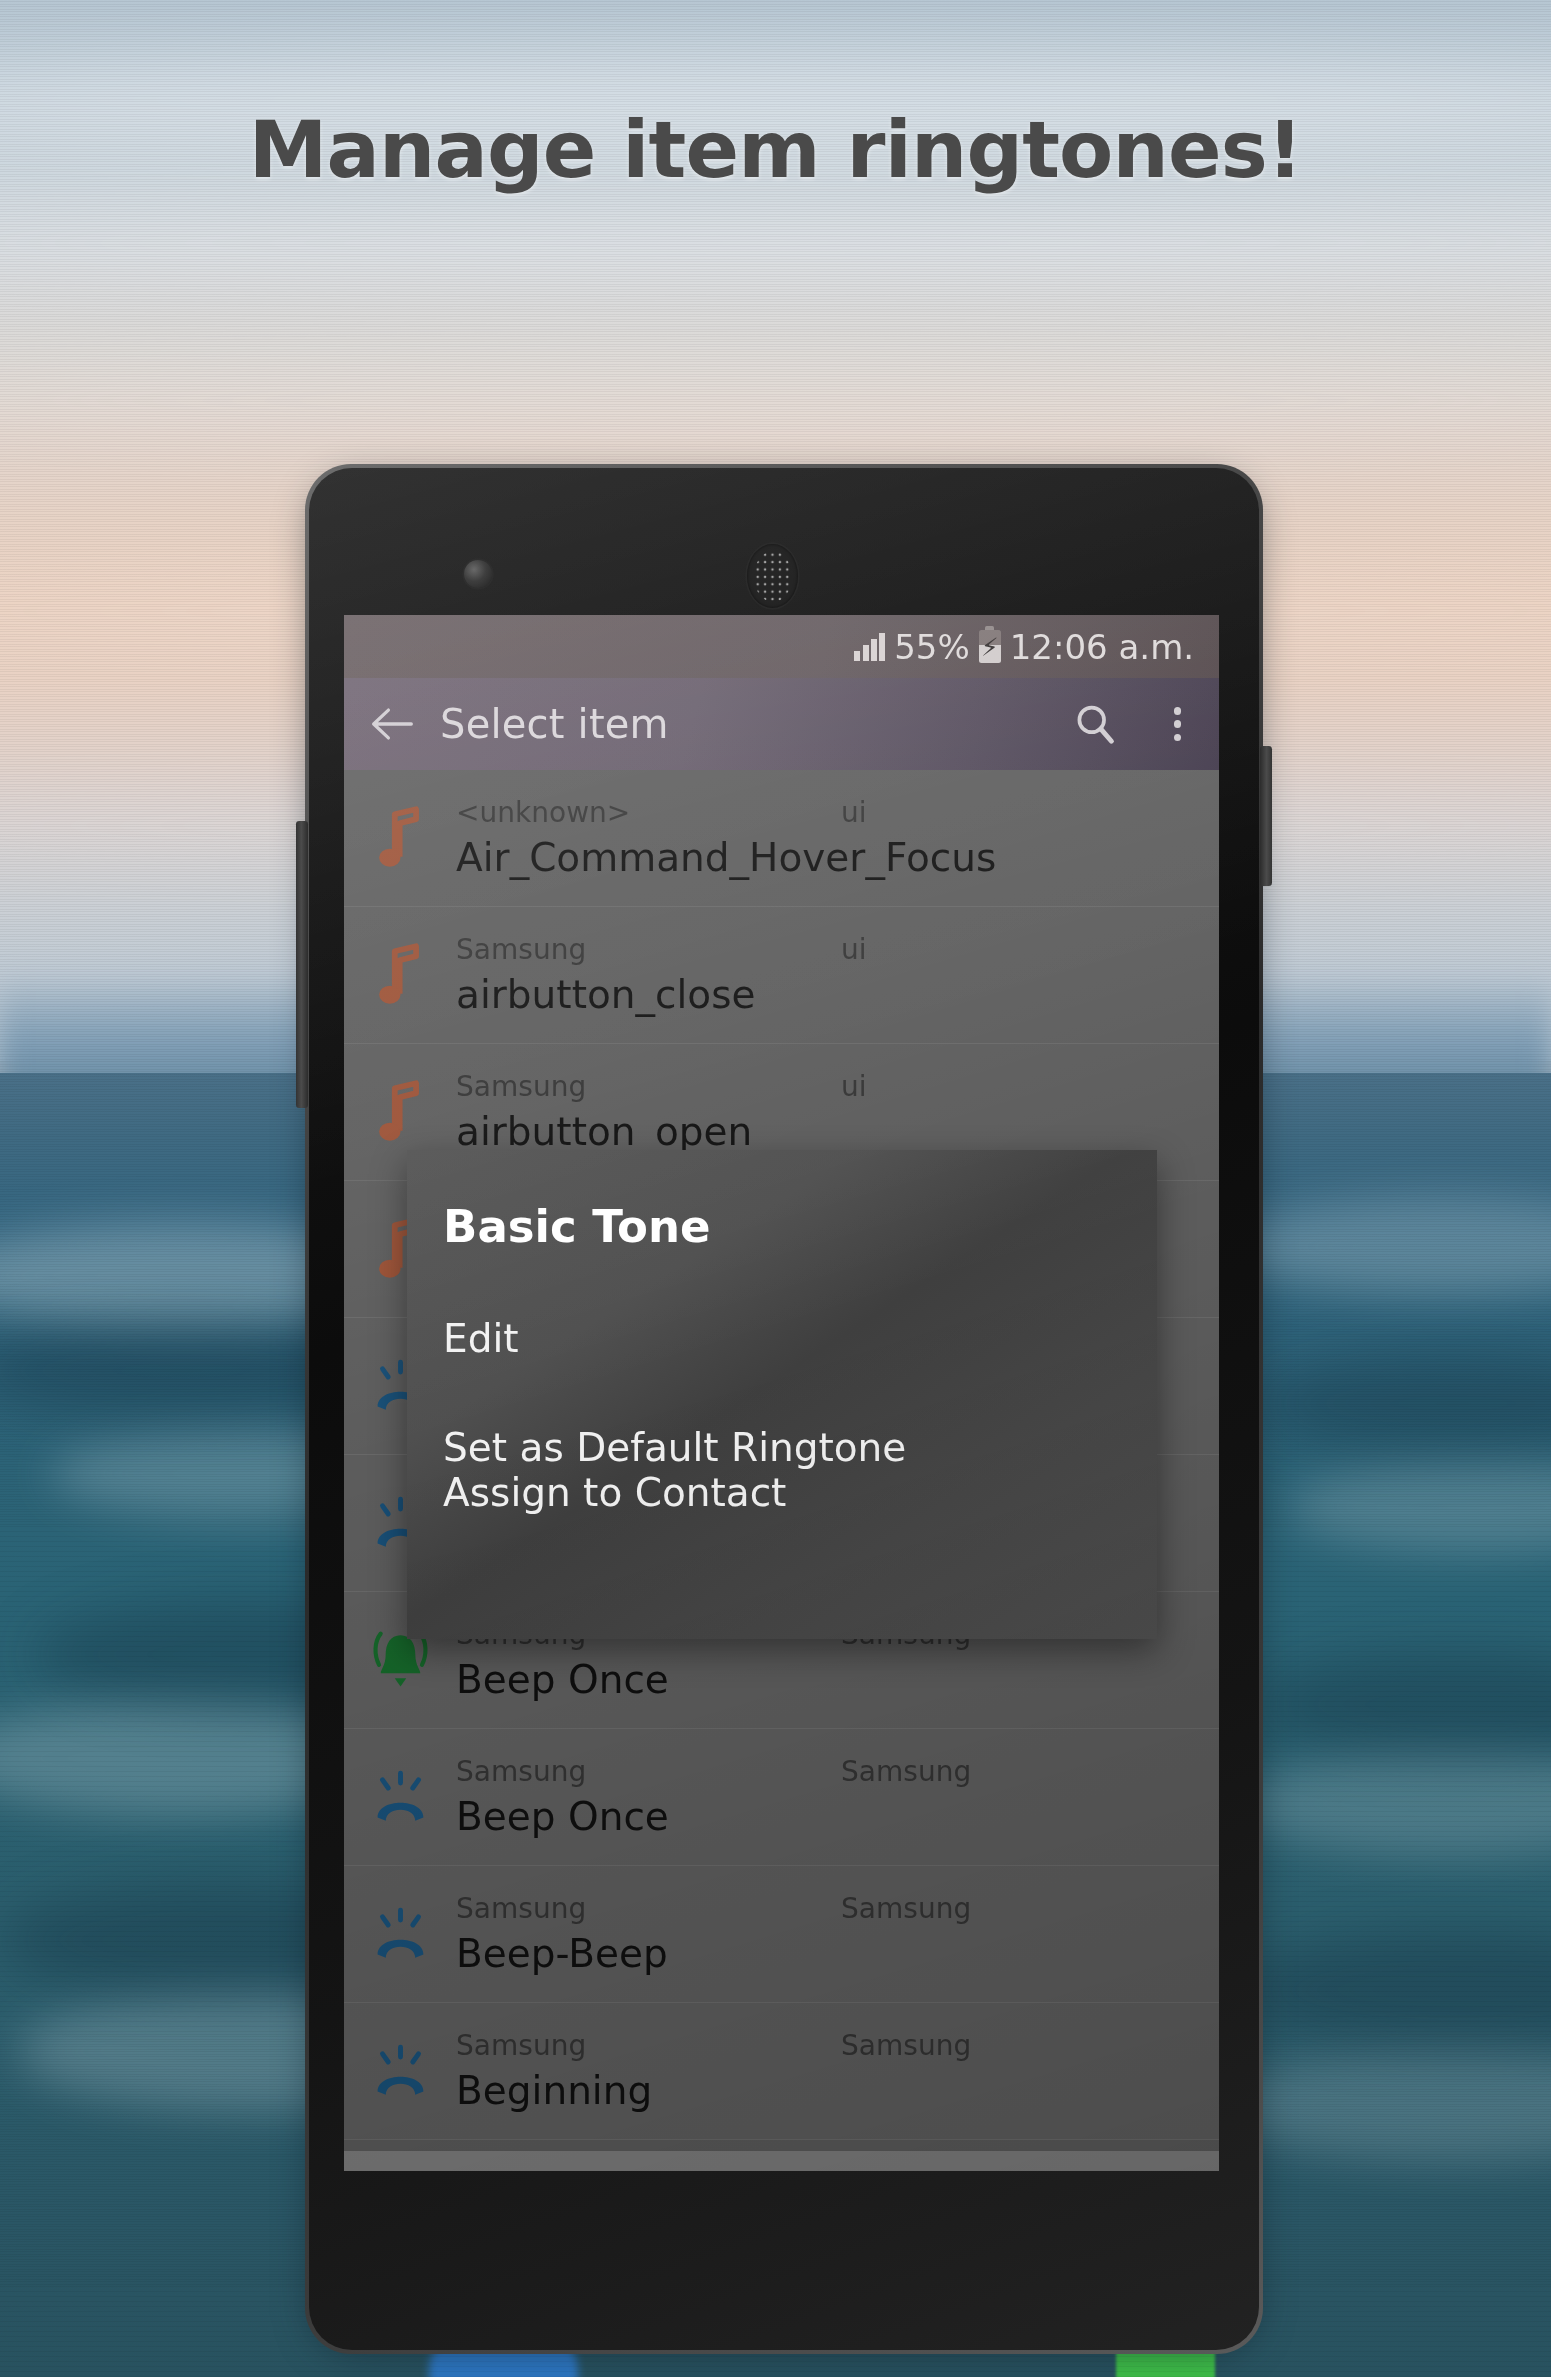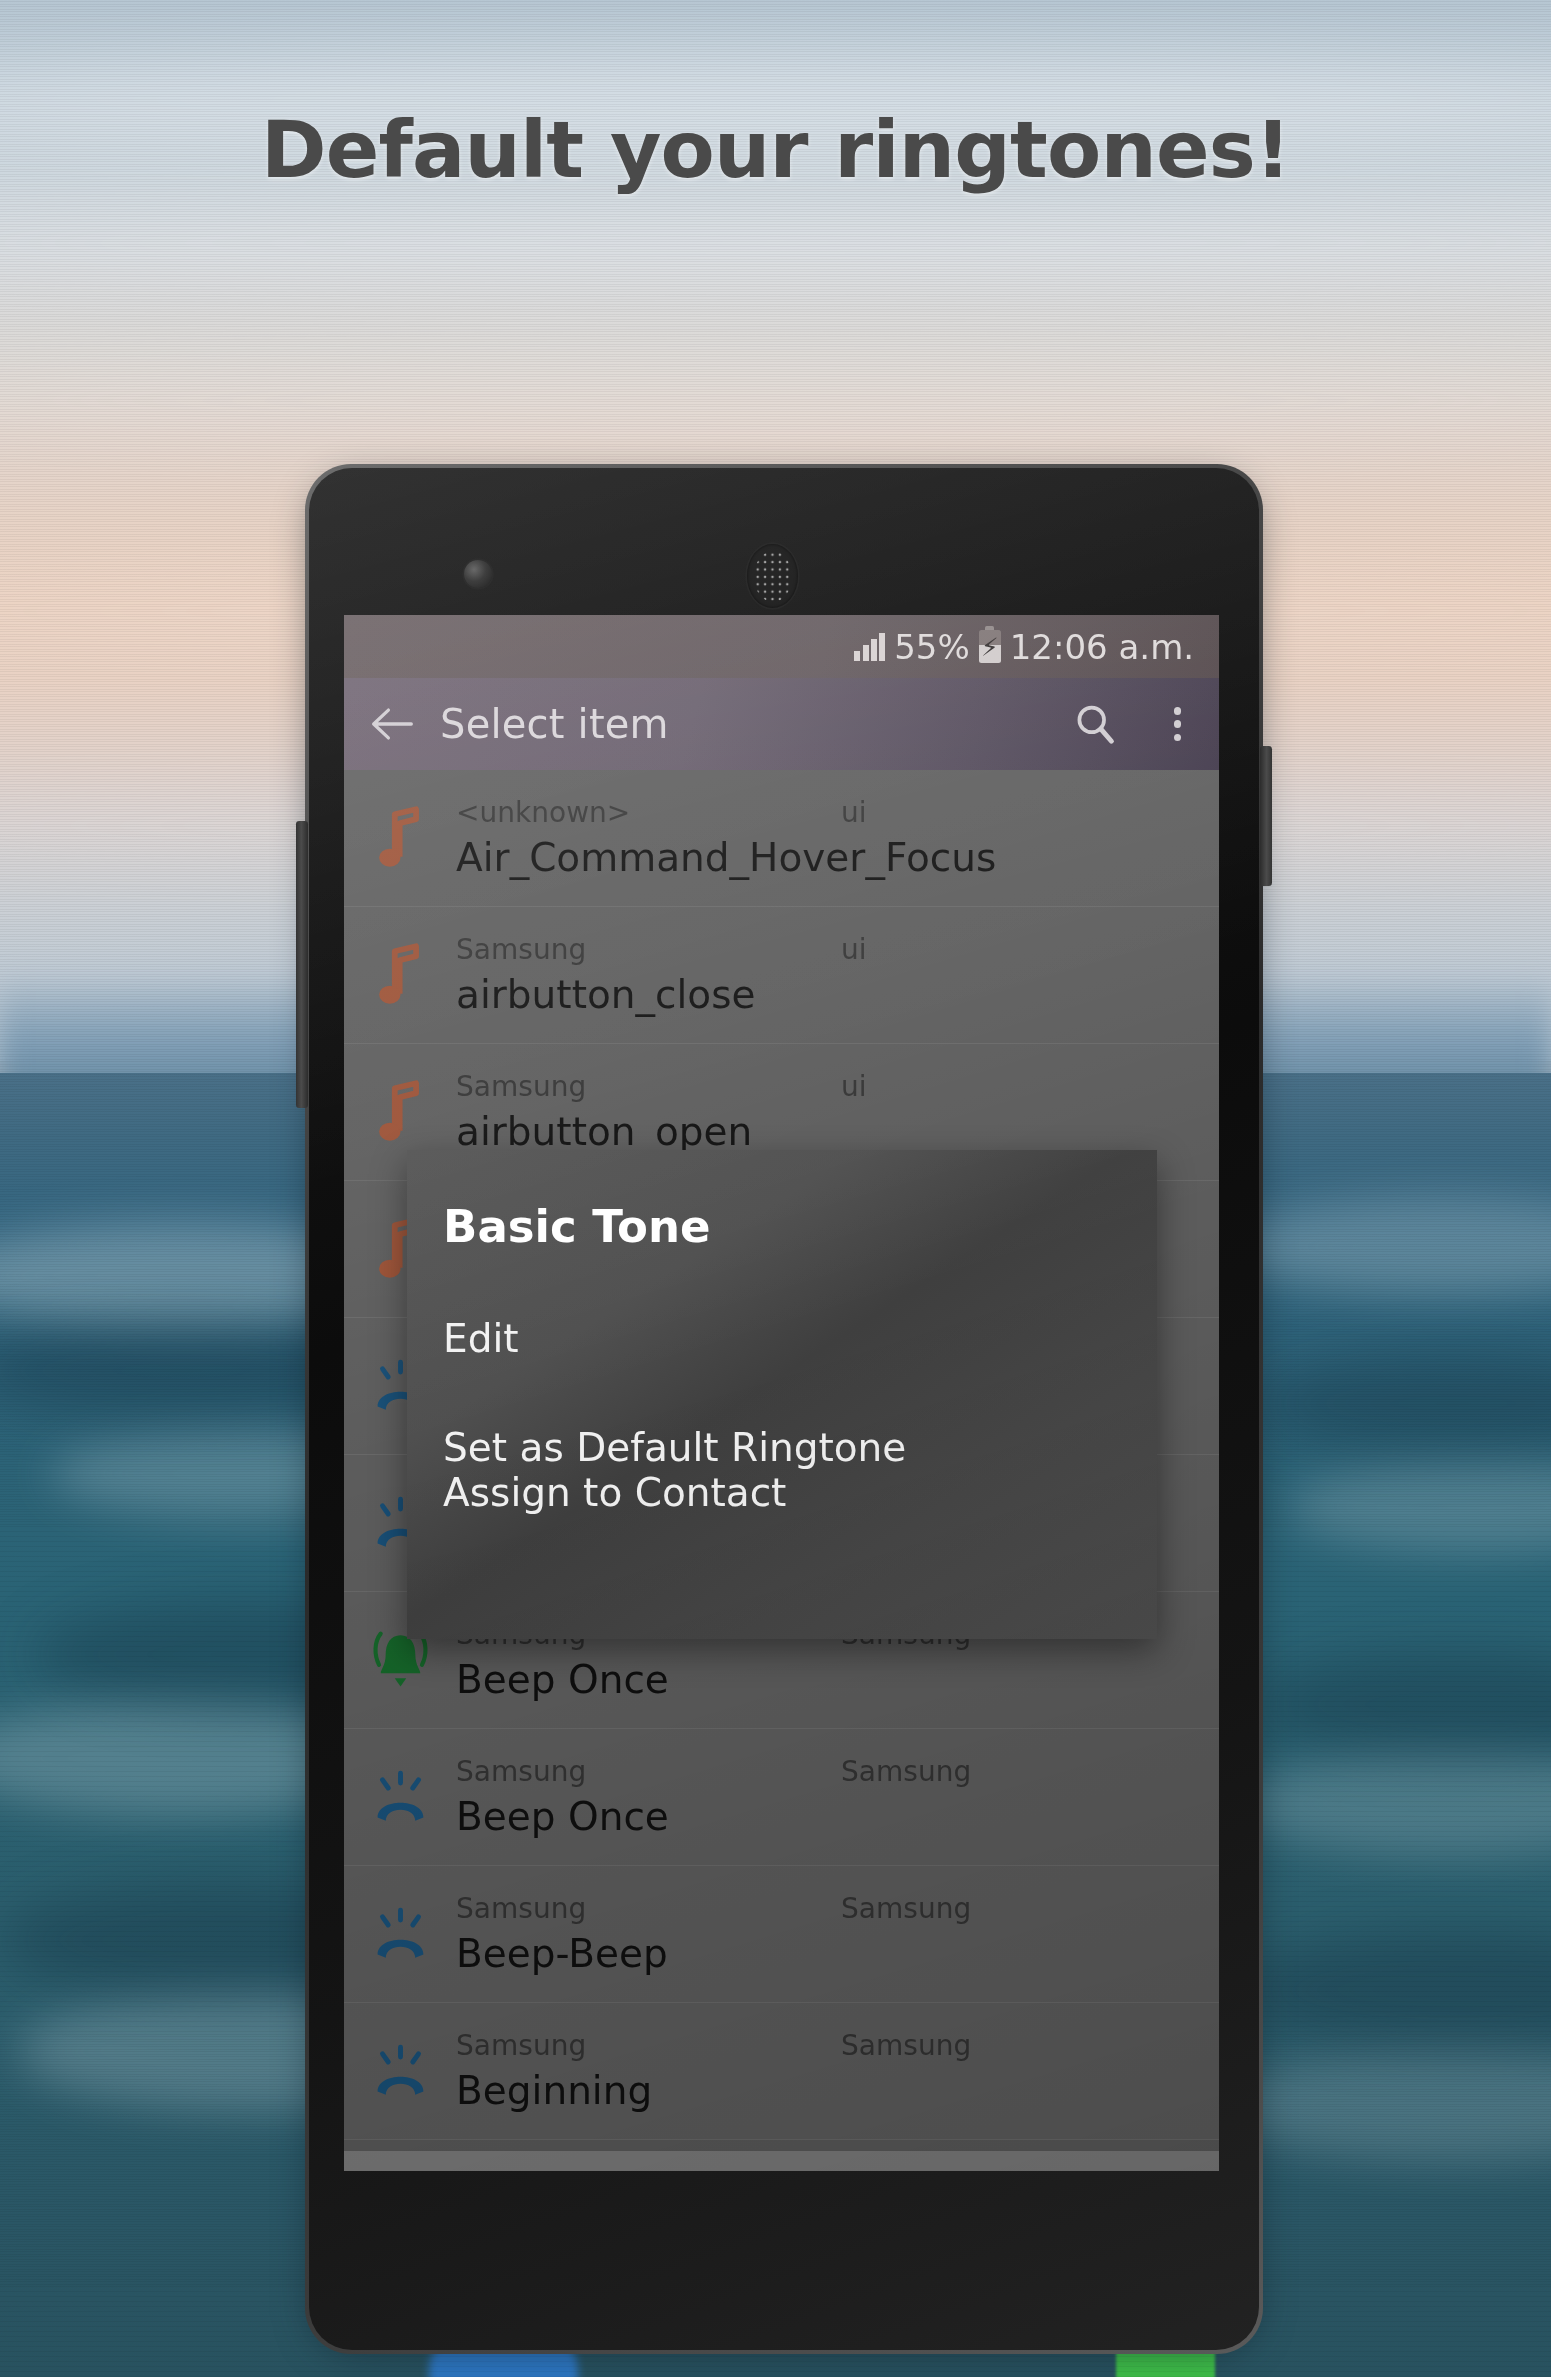--- a/index.html
+++ b/index.html
@@ -265,21 +265,21 @@
     <div class="dark" style="left:33px;   top:528px;  width:429px; height:107px;"></div>
     <div class="dark" style="left:1255px; top:578px;  width:413px; height:107px;"></div>
     <div class="dark" style="left:0px;    top:809px;  width:462px; height:116px;"></div>
     <div class="dark" style="left:1238px; top:859px; width:446px; height:116px;"></div>
   </div>
   <div class="greenblob"></div>
   <div class="blueblob"></div>
   <div class="grain"></div>
 </div>
 
-<div id="headline">Default your ringtones!</div>
+<div id="headline">Manage item ringtones!</div>
 
 <div id="phone">
   <div class="phone-shadow"></div>
   <div class="phone-outer">
     <div class="phone-body">
 
       <div class="cam"></div>
       <div class="speaker">
           <div class="holes"></div>
         </div>

